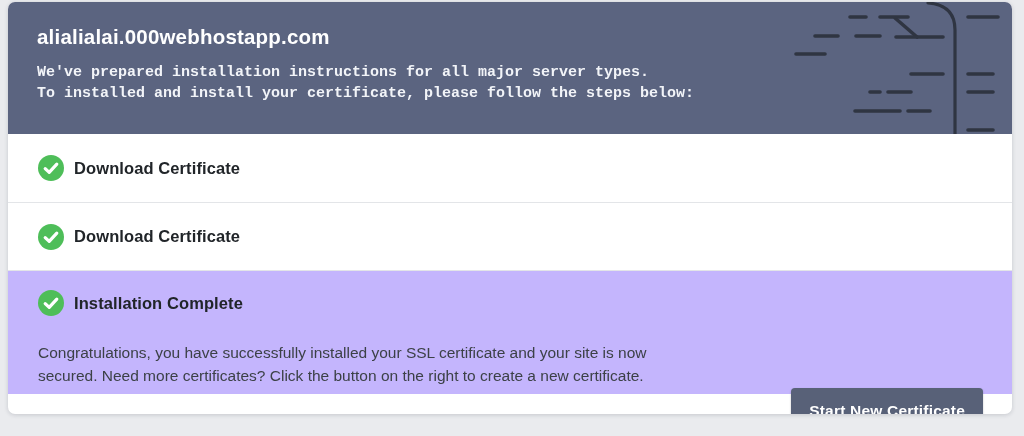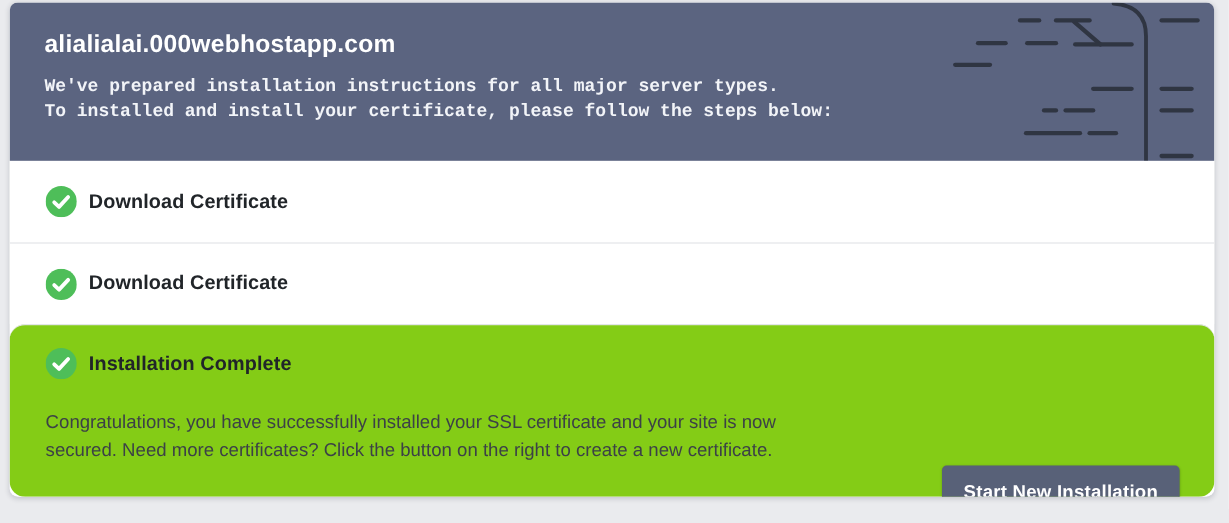--- a/index.html
+++ b/index.html
@@ -63,23 +63,22 @@
   }
   .step-label {
     margin-left: 10px;
     color: #212529;
     font-size: 16.5px;
     font-weight: 700;
     letter-spacing: 0.1px;
   }
   
   .step-expanded {
-    background: #84cc16;
-    height: 144px;
-    border-radius: 13px;
+    background: #c4b5fd;
+    height: 124px;
   }
   .step-head {
     display: flex;
     align-items: center;
     height: 64px;
     padding-left: 30px;
     cursor: pointer;
   }
   .step-body {
     display: flex;
@@ -172,17 +171,17 @@
       <span class="check">
         <svg viewBox="0 0 26 26" width="26" height="26">
           <circle cx="13" cy="13" r="13" fill="#4ebe59"></circle>
           <path d="M7.2 13.6 L11.2 17.4 L18.8 9.2" stroke="#ffffff" stroke-width="3.2" fill="none" stroke-linecap="round" stroke-linejoin="round"></path>
         </svg>
       </span>
       <span class="step-label">Installation Complete</span>
     </div>
     <div class="step-body">
       <p class="message">Congratulations, you have successfully installed your SSL certificate and your site is now secured. Need more certificates? Click the button on the right to create a new certificate.</p>
-      <button class="btn-primary">Start New Installation</button>
+      <button class="btn-primary">Start New Certificate</button>
     </div>
   </div>
 
 </div>
 
 </body></html>

